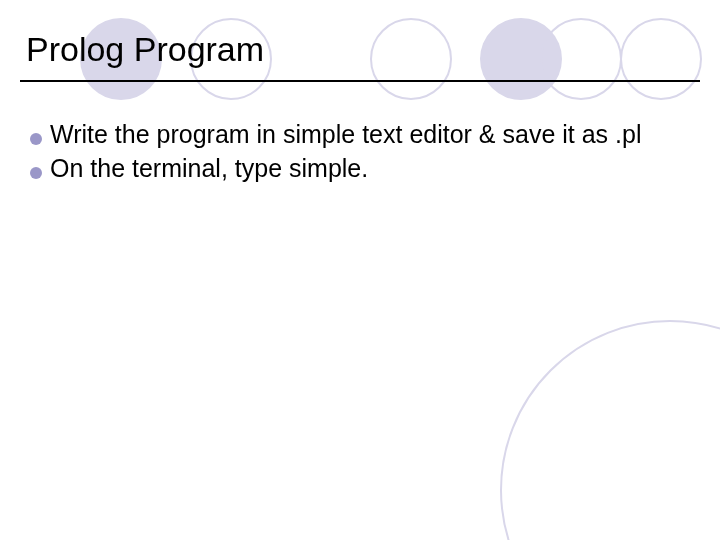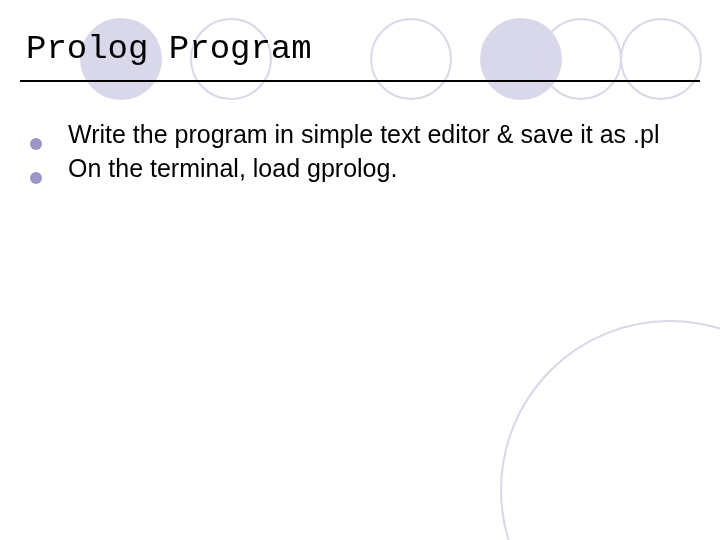--- a/index.html
+++ b/index.html
@@ -44,41 +44,39 @@
     bottom: -120px;
     box-sizing: border-box;
     pointer-events: none;
   }
   .title {
     position: absolute;
     top: 30px;
     left: 26px;
     font-size: 34px;
     color: #000;
-    font-family: Liberation Mono, monospace;
   }
   .underline {
     position: absolute;
     top: 80px;
     left: 20px;
     width: 680px;
     height: 2px;
     background: #000;
   }
   .content {
     position: absolute;
     top: 118px;
     left: 30px;
     width: 640px;
   }
   .item {
     display: flex;
-    align-items: flex-end;
+    align-items: center;
     margin-bottom: 2px;
-    gap: 18px;
   }
   .dot {
     flex: 0 0 auto;
     width: 12px;
     height: 12px;
     border-radius: 50%;
     background: #9a97c8;
     margin-top: 9px;
     margin-right: 8px;
   }
@@ -105,15 +103,15 @@
 <div class="title">Prolog Program</div>
 <div class="underline"></div>
 
 <div class="content">
   <div class="item">
     <div class="dot"></div>
     <div class="txt"><span>Write</span><span> the program in simple text editor &amp; save it as .pl</span></div>
   </div>
   <div class="item">
     <div class="dot"></div>
-    <div class="txt"><span>On</span><span> the terminal, load gprolog.</span></div>
+    <div class="txt"><span>On</span><span> the terminal, type simple.</span></div>
   </div>
 </div>
 
 </body></html>

